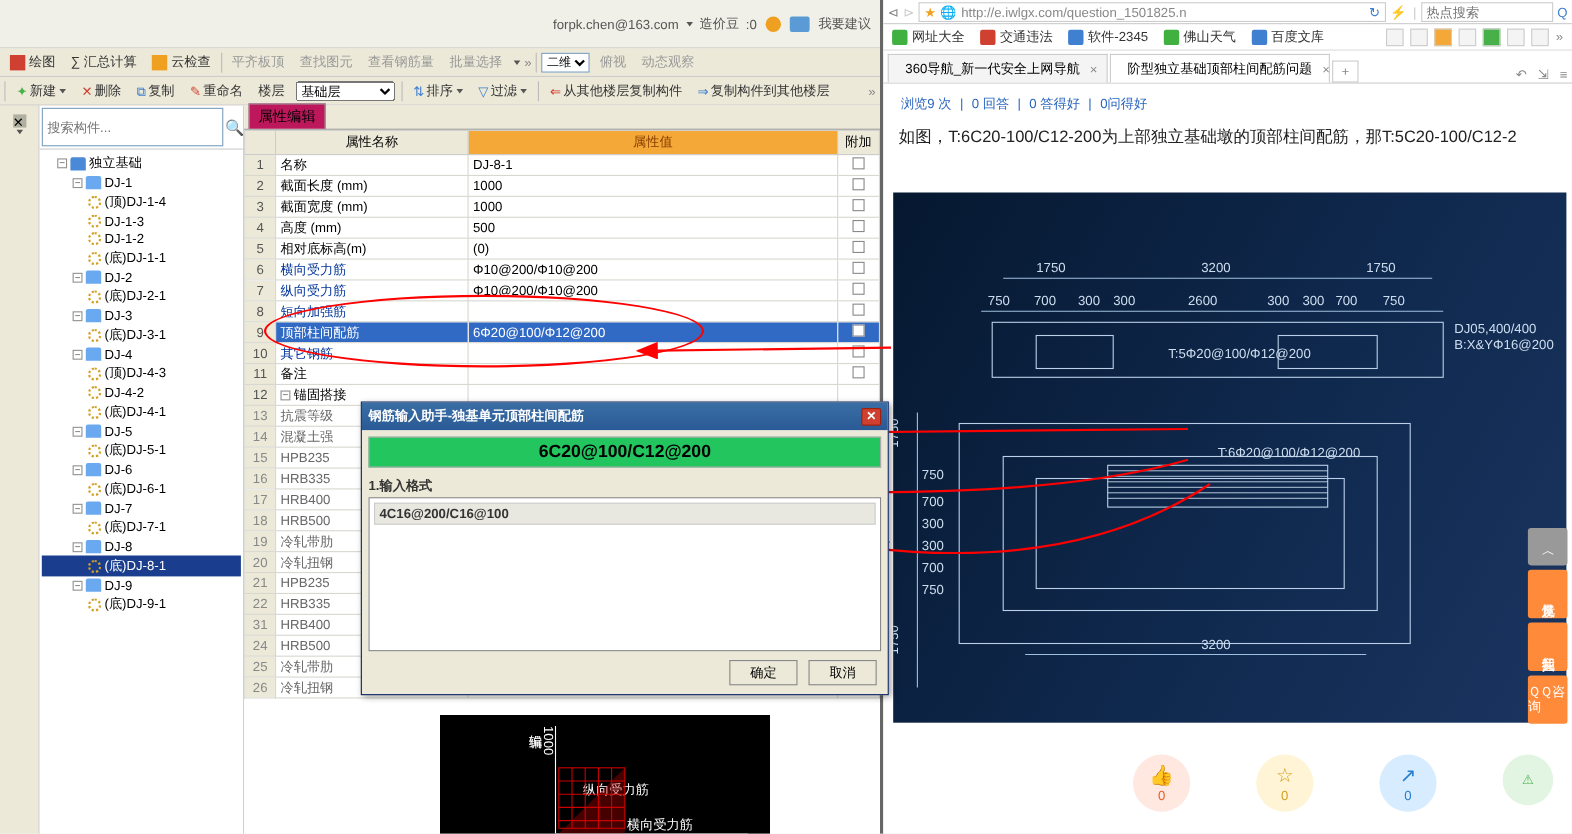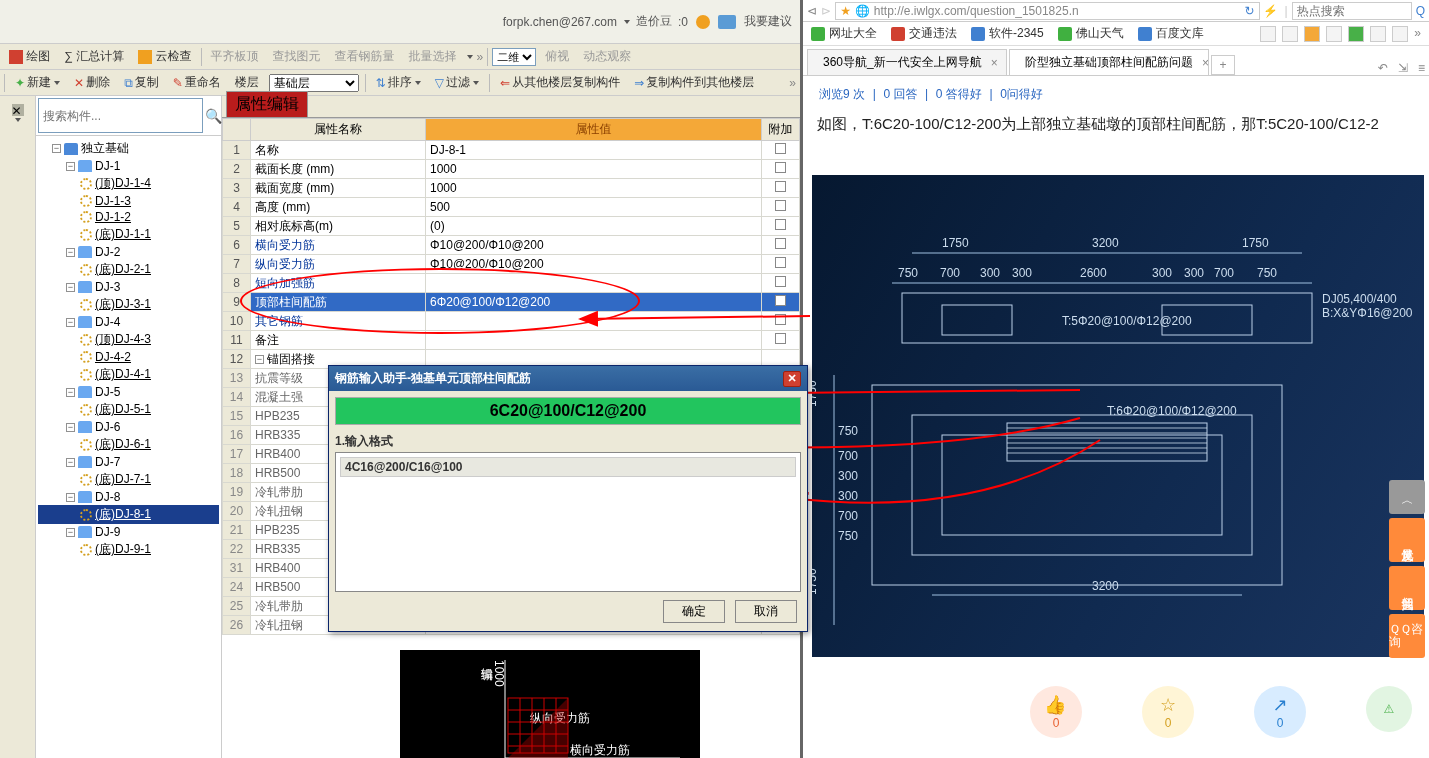--- a/index.html
+++ b/index.html
@@ -36,25 +36,25 @@
 .tree-search input { flex:1; border:1px solid #7b9ebd; padding: 2px 4px; font-size:12px; margin:2px; }
 .tree-search .sbtn { width:22px; display:flex; align-items:center; justify-content:center; color:#c08020; font-size:14px;}
 .tree-body { flex:1; overflow:auto; padding: 3px 2px; }
 .tree-node { white-space:nowrap; padding:1px 0; font-size:12px; color:#000; display:flex; align-items:center;}
 .tree-node .toggle { display:inline-block; width:9px; height:9px; border:1px solid #919191; text-align:center; line-height:7px; font-size:9px; color:#555; margin-right:3px; background:#fff;}
 .tree-node .ticon-folder { display:inline-block; width:14px; height:12px; background:#6aa8f0; border-radius:2px 2px 0 0; margin-right:3px; }
 .tree-node .ticon-item { display:inline-block; width:12px; height:12px; border:2px dotted #d4a020; border-radius:50%; margin-right:3px;}
 .tree-node.sel { background:#1a3e8d; color:#fff; }
 .ind1 { padding-left: 14px;}
 .ind2 { padding-left: 28px;}
-.ind3 { padding-left: 42px; text-decoration: underline;}
+.ind3 { padding-left: 42px;}
 
 .prop-panel { flex: 1; display:flex; flex-direction:column; background:#fff; }
 .prop-tabs { height: 22px; background:#ece9d8; display:flex; align-items:flex-end; padding-left:4px; border-bottom:1px solid #999;}
-.prop-tab { background:#b91c1c; border:1px solid #999; border-bottom:none; padding:2px 8px; font-size:16px;}
+.prop-tab { background:#be185d; border:1px solid #999; border-bottom:none; padding:2px 8px; font-size:13px;}
 .prop-grid { flex:1; }
 .prop-grid table { width:100%; border-collapse:collapse; table-layout:fixed; }
 .prop-grid th { background:#ece9d8; border:1px solid #ccc; font-weight:normal; height:22px; font-size:12px;}
 .prop-grid th.valcol { background:#f4a838; color:#8b4000;}
 .prop-grid td { border:1px solid #d8d8d0; height:19px; padding:0 4px; font-size:12px; color:#000; overflow:hidden; white-space:nowrap;}
 .prop-grid td.rowhdr { background:#ece9d8; text-align:center; width:28px; color:#555;}
 .prop-grid td.name { color:#003399;}
 .prop-grid td.name.black { color:#000;}
 .prop-grid td.chk { text-align:center;}
 .prop-grid td.chk span { display:inline-block; width:11px; height:11px; border:1px solid #888; background:#fff;}
@@ -138,21 +138,21 @@
 .triangle-alert{ position:absolute; left:1366px; top:686px; width:46px;height:46px; background:#e2f5e2; border-radius:50%; display:flex; align-items:center; justify-content:center; color:#48b048;}
 </style>
 </head>
 <body>
 
 <div class="main-container">
 
   <div class="app-pane">
 
     <div class="top-info-bar">
-      <span>forpk.chen@267.com</span>
+      <span>forpk.chen@163.com</span>
       <span class="arrow-down"></span>
       <span>造价豆</span>
       <span>:0</span>
       <span class="bean-icon"></span>
       <span class="suggest-icon"></span>
       <span>我要建议</span>
     </div>
 
     <div class="toolbar1">
       <span class="tbtn"><span class="ticon" style="background:#d04030"></span> <span>绘图</span></span>

